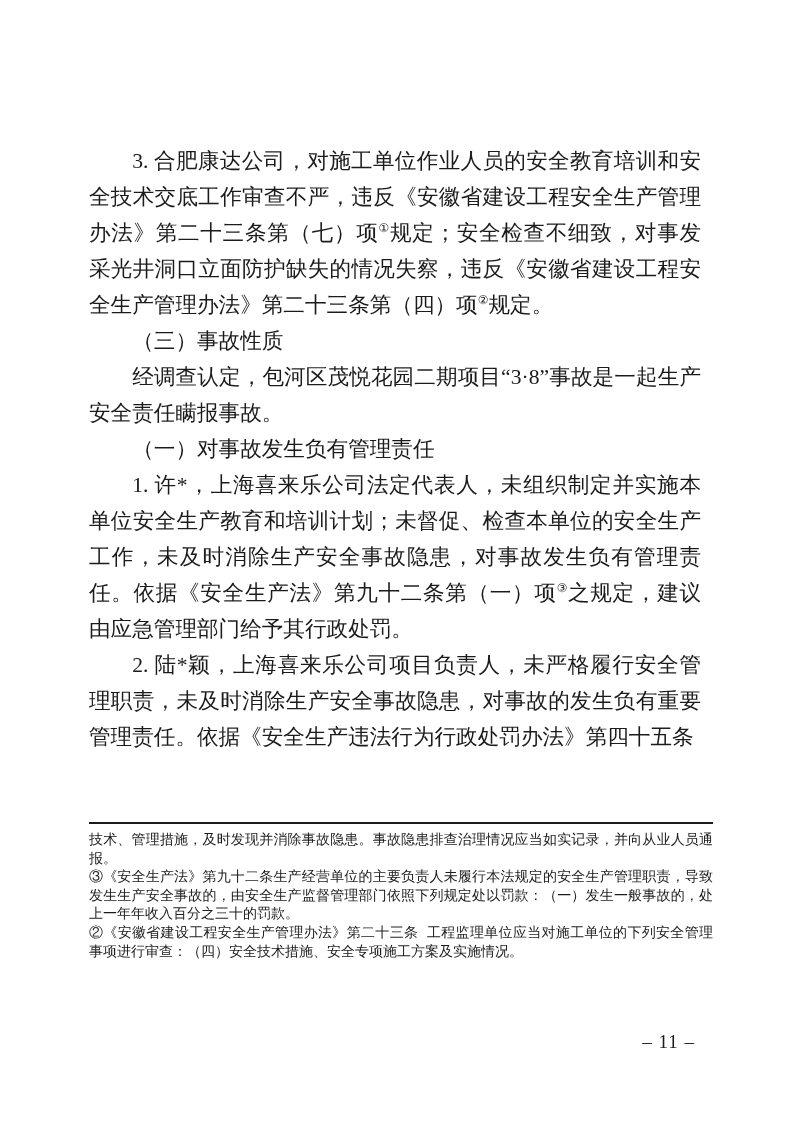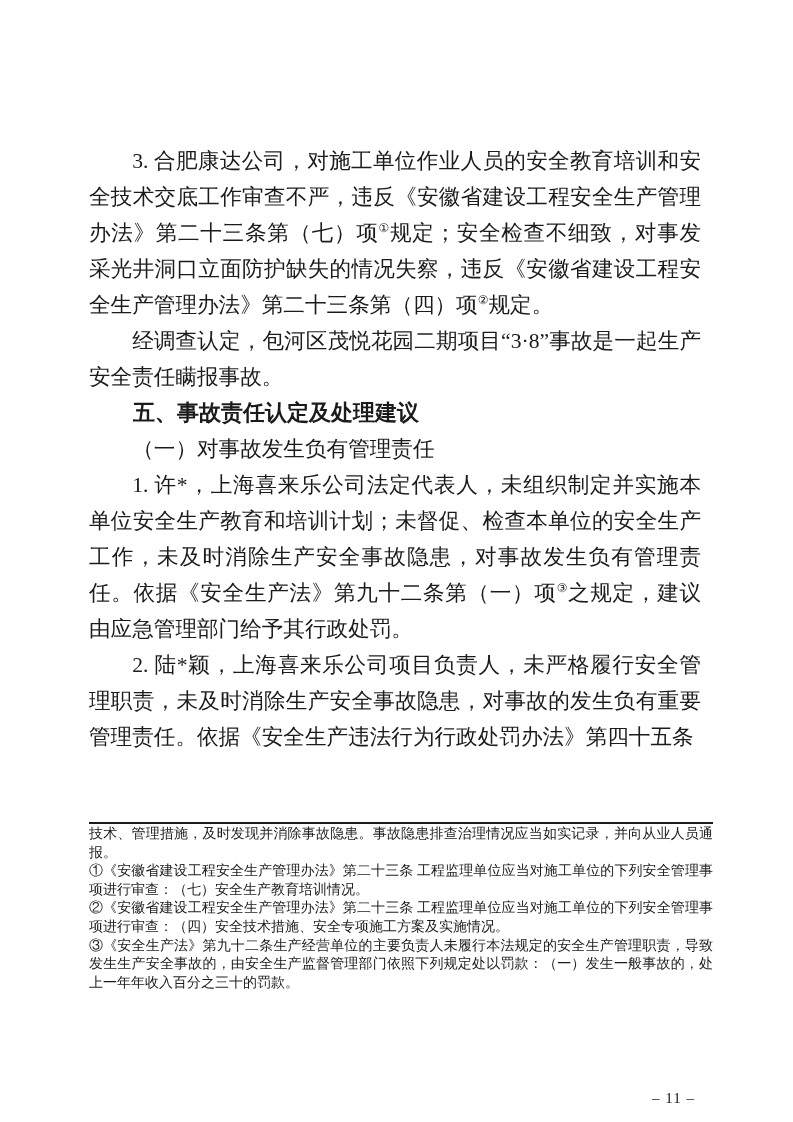--- a/index.html
+++ b/index.html
@@ -38,60 +38,60 @@
     font-size: 12px;
     vertical-align: super;
     line-height: 0;
   }
   .footnotes {
     position: absolute;
     top: 822px;
     left: 89px;
     width: 624px;
     border-top: 2px solid #1b1b1b;
-    padding-top: 1px;
+    padding-top: 7px;
     font-size: 14px;
     line-height: 18.6px;
     text-align: justify;
+    font-family: Liberation Mono, monospace;
   }
   .fn {
     margin: 0;
   }
   .page-number {
     position: absolute;
-    top: 1090px;
+    top: 1031px;
     right: 98px;
-    font-size: 15px;
+    font-size: 19px;
     letter-spacing: 1px;
   }
 </style>
 </head>
 <body>
 
 <div class="page">
 
   <main class="body-text">
 
     <p class="para"><span>3. 合肥康达公司，对施工单位作业人员的安全教育培训和安全技术交底工作审查不严，违反《安徽省建设工程安全生产管理办法》第二十三条第（七）项</span><sup class="fnref">①</sup><span>规定；安全检查不细致，对事发采光井洞口立面防护缺失的情况失察，违反《安徽省建设工程安全生产管理办法》第二十三条第（四）项</span><sup class="fnref">②</sup><span>规定。</span></p>
 
+    <p class="para">（三）事故性质</p>
 
     <p class="para">经调查认定，包河区茂悦花园二期项目“3·8”事故是一起生产安全责任瞒报事故。</p>
 
-    <h2 class="para heading-bold">五、事故责任认定及处理建议</h2>
 
     <p class="para">（一）对事故发生负有管理责任</p>
 
     <p class="para"><span>1. 许*，上海喜来乐公司法定代表人，未组织制定并实施本单位安全生产教育和培训计划；未督促、检查本单位的安全生产工作，未及时消除生产安全事故隐患，对事故发生负有管理责任。依据《安全生产法》第九十二条第（一）项</span><sup class="fnref">③</sup><span>之规定，建议由应急管理部门给予其行政处罚。</span></p>
 
     <p class="para">2. 陆*颖，上海喜来乐公司项目负责人，未严格履行安全管理职责，未及时消除生产安全事故隐患，对事故的发生负有重要管理责任。依据《安全生产违法行为行政处罚办法》第四十五条</p>
 
   </main>
 
   <footer class="footnotes">
     <p class="fn">技术、管理措施，及时发现并消除事故隐患。事故隐患排查治理情况应当如实记录，并向从业人员通报。</p>
-    <p class="fn">①《安徽省建设工程安全生产管理办法》第二十三条 工程监理单位应当对施工单位的下列安全管理事项进行审查：（七）安全生产教育培训情况。</p>
+    <p class="fn">③《安全生产法》第九十二条生产经营单位的主要负责人未履行本法规定的安全生产管理职责，导致发生生产安全事故的，由安全生产监督管理部门依照下列规定处以罚款：（一）发生一般事故的，处上一年年收入百分之三十的罚款。</p>
     <p class="fn">②《安徽省建设工程安全生产管理办法》第二十三条 工程监理单位应当对施工单位的下列安全管理事项进行审查：（四）安全技术措施、安全专项施工方案及实施情况。</p>
-    <p class="fn">③《安全生产法》第九十二条生产经营单位的主要负责人未履行本法规定的安全生产管理职责，导致发生生产安全事故的，由安全生产监督管理部门依照下列规定处以罚款：（一）发生一般事故的，处上一年年收入百分之三十的罚款。</p>
   </footer>
 
   <div class="page-number">– 11 –</div>
 
 </div>
 
 </body></html>

